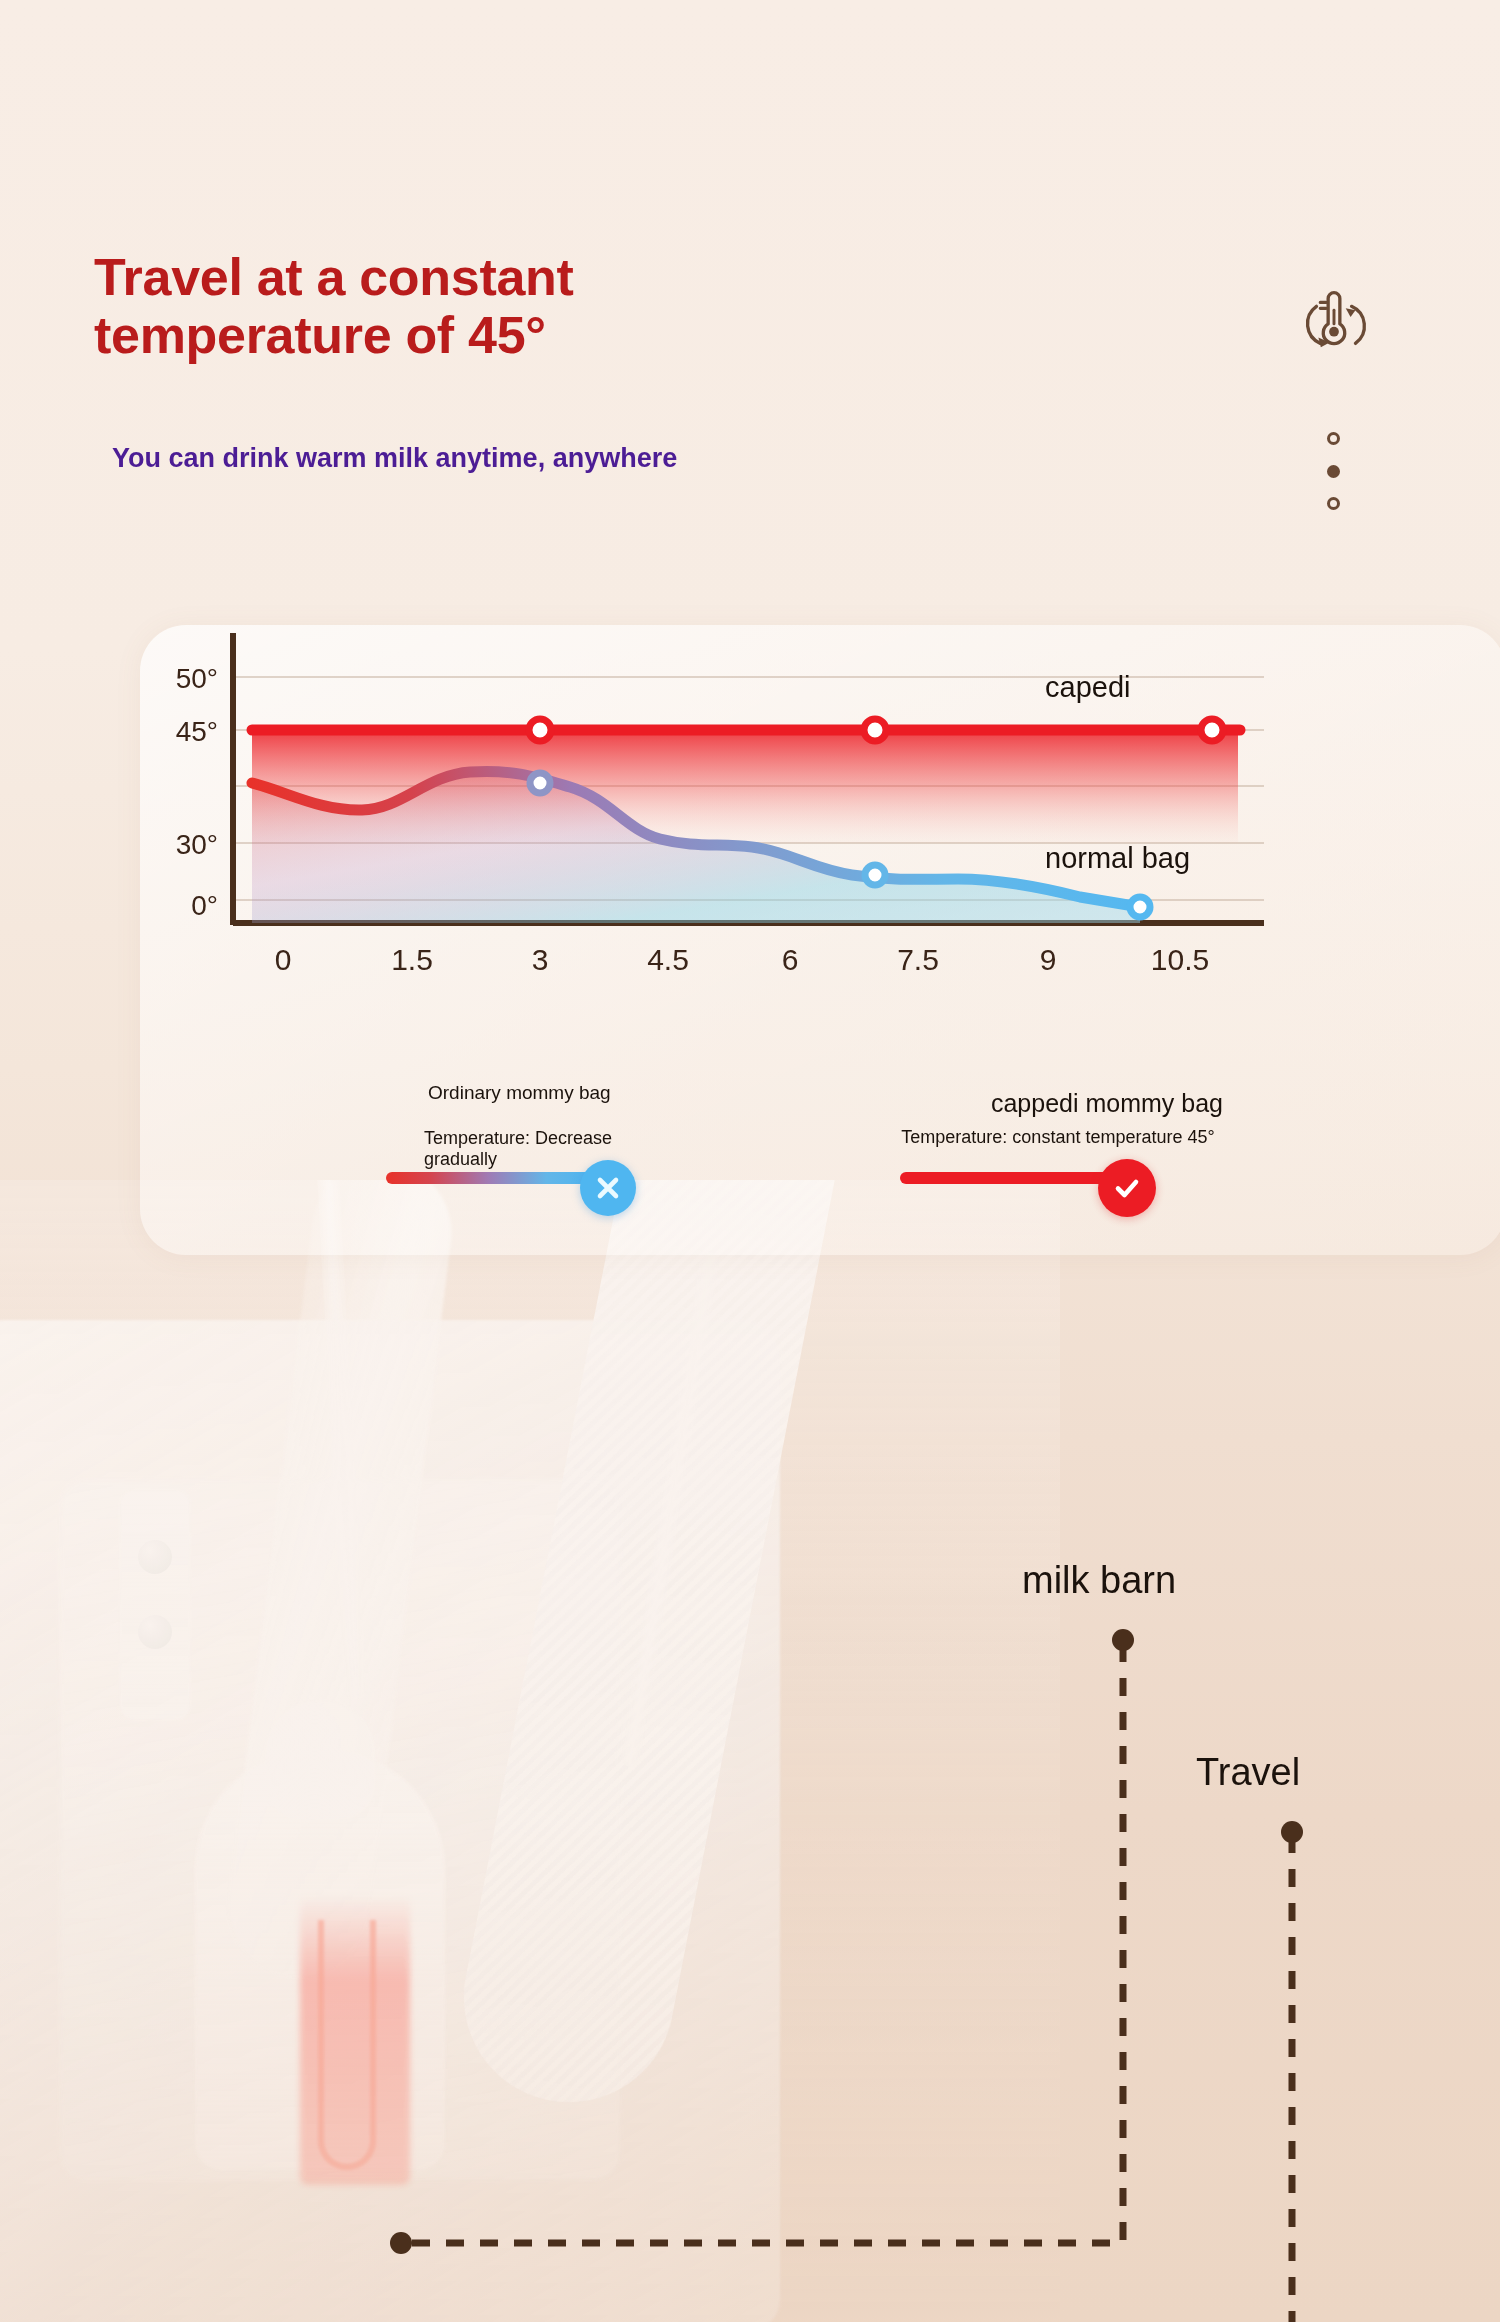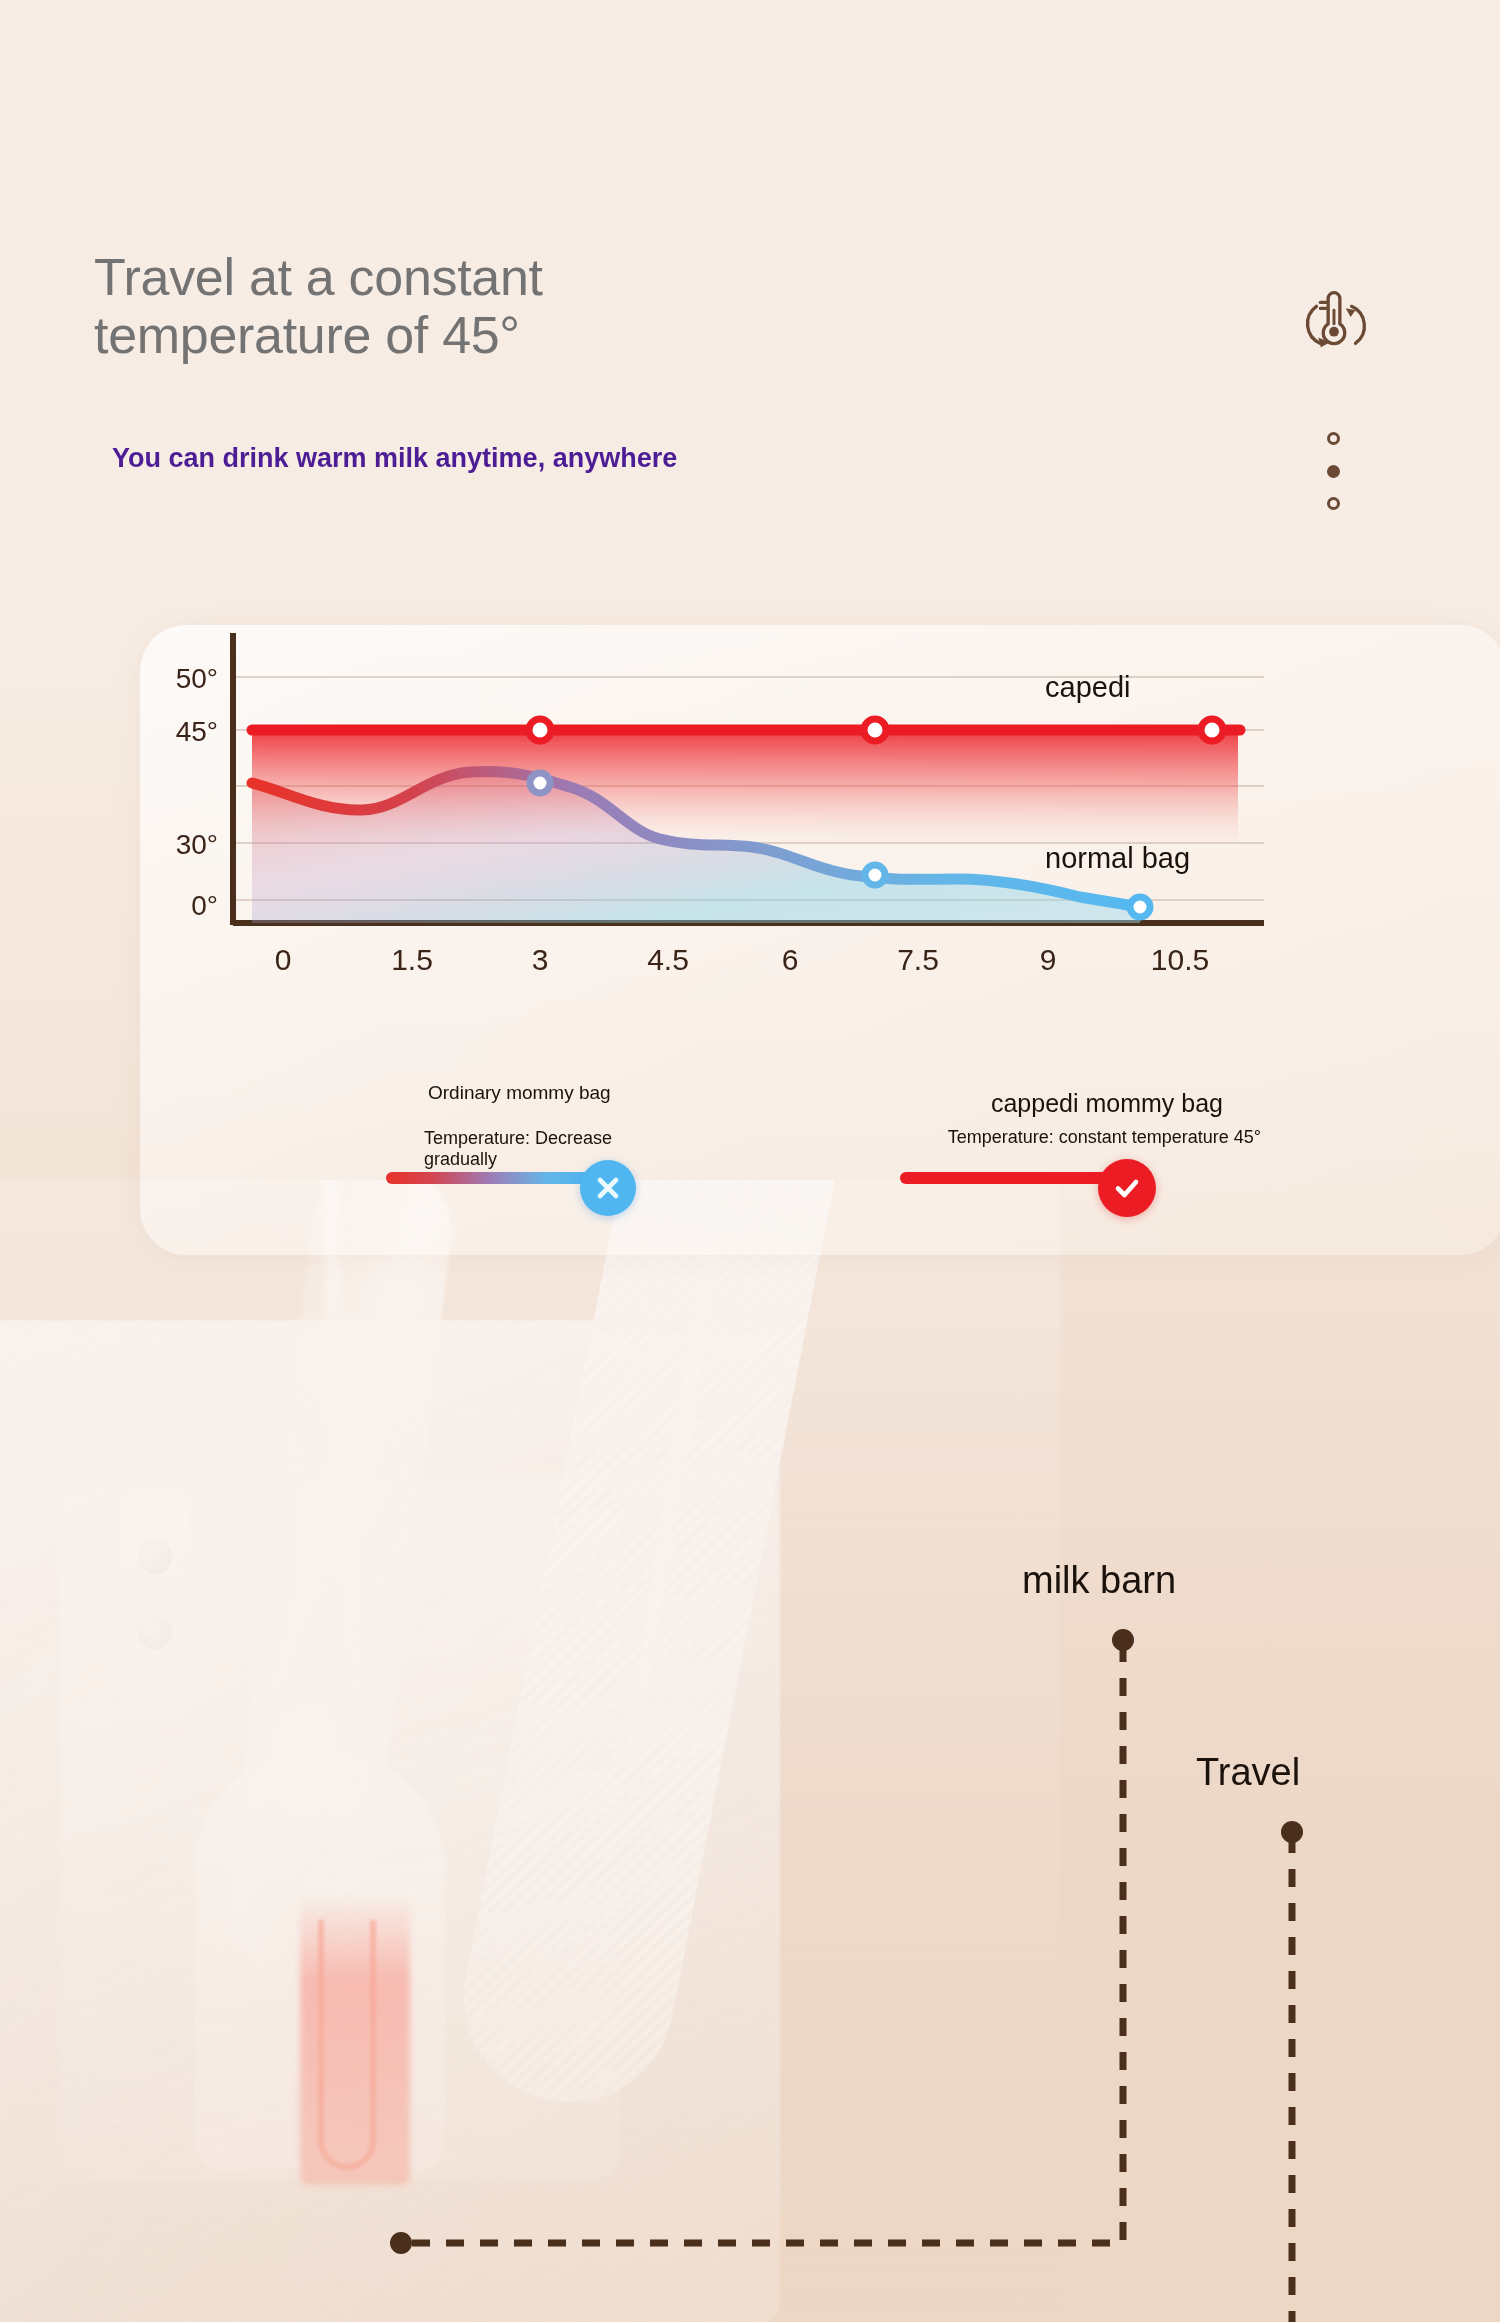--- a/index.html
+++ b/index.html
@@ -89,21 +89,21 @@
     border-top:none; border-radius:0 0 30px 30px; filter:blur(1.6px);
   }
   .photo-wrap .haze{
     position:absolute; inset:0;
     background:linear-gradient(180deg, rgba(247,236,228,.55), rgba(240,222,208,.35) 55%, rgba(237,214,196,.5));
   }
 
   
   .headline{
     position:absolute; left:94px; top:248px;
-    font-size:52px; line-height:1.12; font-weight:400; color:#737373;
+    font-size:52px; line-height:1.12; font-weight:700; color:#b91c1c;
     letter-spacing:-.3px; white-space:pre-line;
   }
   .subhead{
     position:absolute; left:112px; top:443px;
     font-size:27px; color:#4c1d95; font-weight:700;
   }
   .therm-icon{ position:absolute; left:1295px; top:280px; width:78px; height:80px; }
   .kebab{
     position:absolute; left:1322px; top:432px; width:22px; height:78px;
     display:flex; flex-direction:column; align-items:center; justify-content:space-between;
@@ -134,21 +134,21 @@
   }
   .lg-left-sub{
     position:absolute; left:424px; top:1128px; width:220px;
     font-size:18px; line-height:1.15; color:#1b120c;
   }
   .lg-right-title{
     position:absolute; left:893px; top:1089px; width:330px; text-align:right;
     font-size:25px; color:#1b120c;
   }
   .lg-right-sub{
-    position:absolute; left:855px; top:1127px; width:406px; text-align:right;
+    position:absolute; left:855px; top:1127px; width:406px; text-align:center;
     font-size:18px; color:#1b120c;
   }
   .bar-left{
     position:absolute; left:386px; top:1172px; width:206px; height:12px; border-radius:8px;
     background:linear-gradient(90deg,#e8322a 0%, #d4454f 22%, #9f7bb5 50%, #63b6e8 78%, #4fb4ef 100%);
   }
   .mark-x{
     position:absolute; left:580px; top:1160px; width:56px;height:56px;border-radius:50%;
     background:#4fb6f0; display:flex; align-items:center; justify-content:center;
     box-shadow:0 2px 8px rgba(60,150,220,.35);

